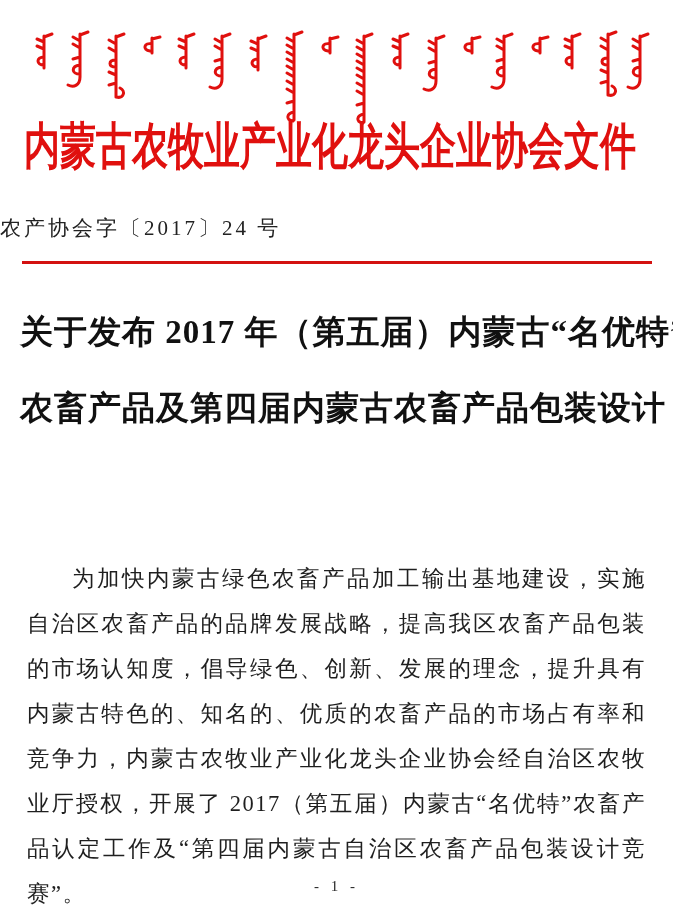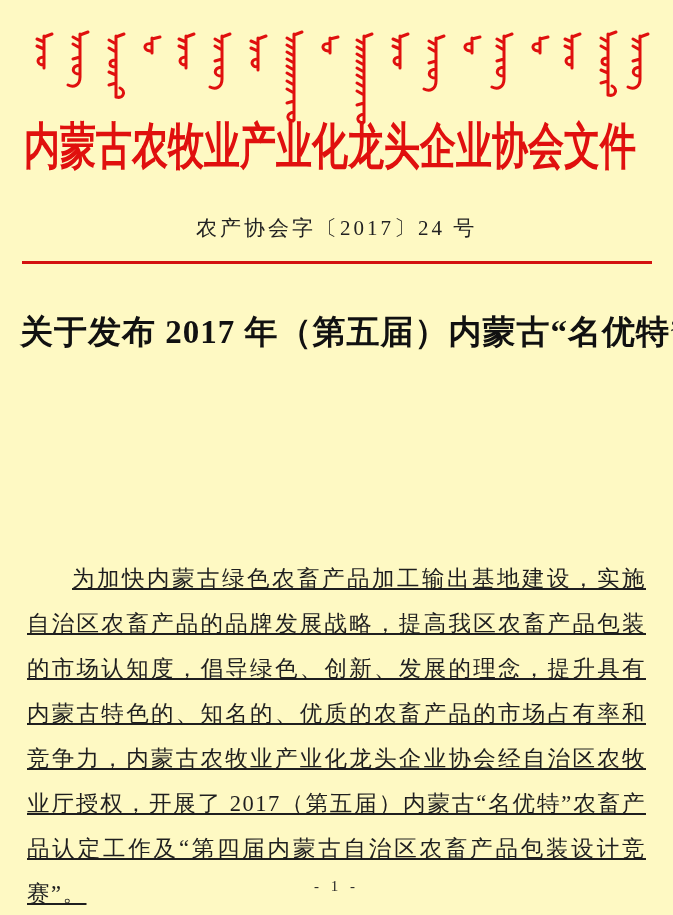--- a/index.html
+++ b/index.html
@@ -1,21 +1,21 @@
 <!DOCTYPE html>
 <html><head>
 <meta charset="utf-8">
 <style>
   html, body { margin: 0; padding: 0; background: #888; }
   .page {
     position: relative;
     width: 673px;
     height: 915px;
     margin: 0 auto;
-    background: #fef9c3;
+    background: #ffffff;
     font-family: "Liberation Serif", "DejaVu Serif", serif;
     color: #1b1b1b;
     overflow: hidden;
   }
 
   
   .mongolian-banner {
     position: absolute;
     left: 22px; top: 28px;
     width: 629px; height: 112px;
@@ -30,21 +30,20 @@
     white-space: nowrap;
     color: #e0100e;
     transform: scaleX(0.72);
     transform-origin: left center;
     letter-spacing: 0px;
   }
   .doc-number {
     position: absolute;
     left: 0; top: 214px;
     width: 100%;
-    text-align: center;
     font-size: 21px;
     letter-spacing: 3px;
     color: #222;
   }
   .red-rule {
     position: absolute;
     left: 22px; top: 261px;
     width: 630px; height: 3px;
     background: #d31110;
   }
@@ -73,21 +72,20 @@
     font-size: 22.5px;
     line-height: 45px;
     letter-spacing: 1.5px;
     text-align: justify;
     text-justify: inter-character;
     color: #1f1f1f;
   }
   .body-text p {
     margin: 0;
     text-indent: 2em;
-    text-decoration: underline;
   }
 
   
   .page-footer {
     position: absolute;
     left: 0; top: 878px;
     width: 100%;
     text-align: center;
     font-size: 15px;
     letter-spacing: 4px;
@@ -138,20 +136,21 @@
   </svg>
 
   <div class="org-title">内蒙古农牧业产业化龙头企业协会文件</div>
 
   <div class="doc-number">农产协会字〔2017〕24 号</div>
 
   <div class="red-rule"></div>
 
   <div class="doc-title">
     <div class="t-line">关于发布 2017 年（第五届）内蒙古“名优特”</div>
+    <div class="t-line">农畜产品及第四届内蒙古农畜产品包装设计</div>
   </div>
 
   <div class="body-text">
     <p>为加快内蒙古绿色农畜产品加工输出基地建设，实施自治区农畜产品的品牌发展战略，提高我区农畜产品包装的市场认知度，倡导绿色、创新、发展的理念，提升具有内蒙古特色的、知名的、优质的农畜产品的市场占有率和竞争力，内蒙古农牧业产业化龙头企业协会经自治区农牧业厅授权，开展了 2017（第五届）内蒙古“名优特”农畜产品认定工作及“第四届内蒙古自治区农畜产品包装设计竞赛”。</p>
   </div>
 
   <div class="page-footer">- 1 -</div>
 
 </div>
 

